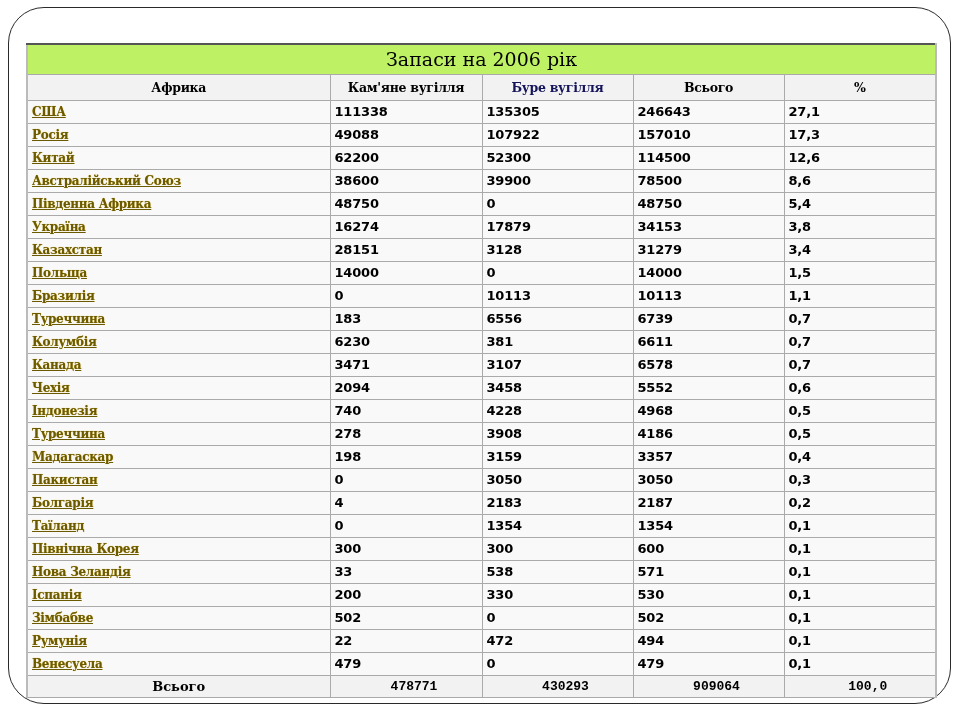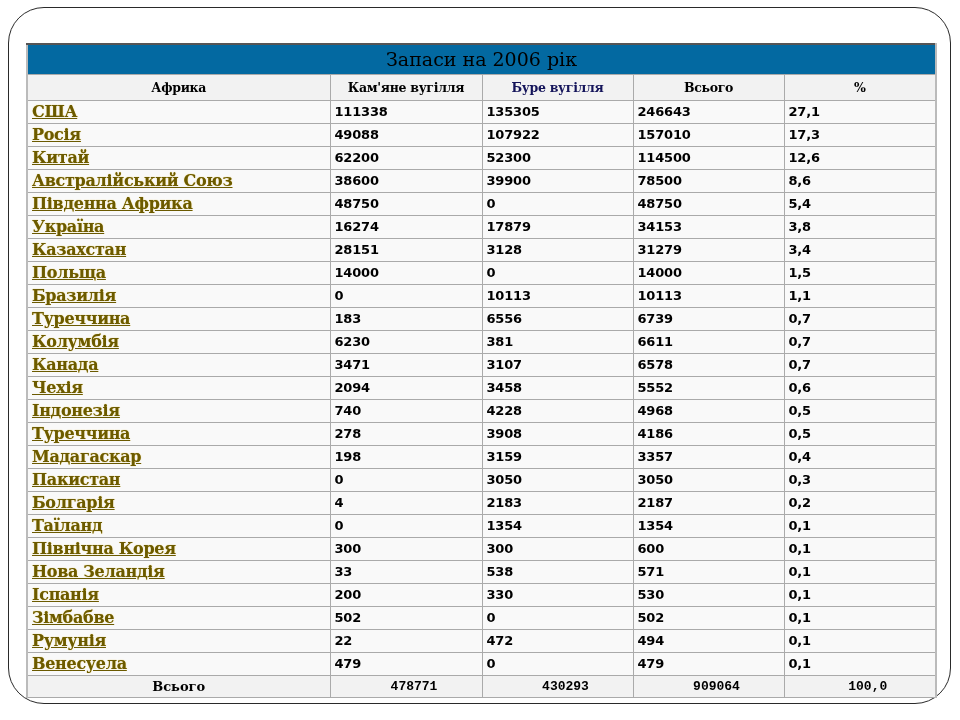--- a/index.html
+++ b/index.html
@@ -23,38 +23,38 @@
     col.c0 { width: 303px; }
     col.c1 { width: 152px; }
     col.c2 { width: 151px; }
     col.c3 { width: 151px; }
     col.c4 { width: 152px; }
     th, td {
       border: 1px solid #aaaaaa; padding: 0 4px; box-sizing: border-box;
       overflow: hidden; white-space: nowrap;
     }
     .title-row th {
-      height: 30px; background: #0369a1; font-size: 19px; font-weight: normal;
+      height: 30px; background: #bef264; font-size: 19px; font-weight: normal;
       color: #000; text-align: center; border-top: 2px solid #555;
       border-left: 2px solid #888; border-right: 2px solid #888;
       font-family: "DejaVu Serif", serif;
     }
     .head-row th {
       height: 26px; background: #f2f2f2; font-size: 12.5px; font-weight: bold;
       color: #000; text-align: center; font-family: "DejaVu Serif", serif;
       letter-spacing: -0.3px;
     }
     .head-row th.brown-coal { color: #14145a; }
     tbody td {
       height: 23px; font-size: 13px; font-weight: bold; color: #000;
       font-family: "DejaVu Sans", sans-serif; letter-spacing: -0.2px;
     }
     tbody td.country a {
       color: #6b5a00; text-decoration: underline; font-family: "DejaVu Serif", serif;
-      font-size: 16px; letter-spacing: -0.3px;
+      font-size: 12px; letter-spacing: -0.3px;
       text-shadow: 0 0 1px #d9b73a;
     }
     tfoot td {
       height: 22px; background: #f2f2f2; font-size: 13px; font-weight: bold;
       text-align: center; color: #000;
     }
     tfoot td.total-label { font-family: "DejaVu Serif", serif; font-size: 13px; }
     tfoot td.num { font-family: Liberation Mono, monospace; padding-left: 20px; }
     td:first-child, th:first-child { border-left: 2px solid #bbbbbb; }
     td:last-child, th:last-child { border-right: 2px solid #bbbbbb; }

